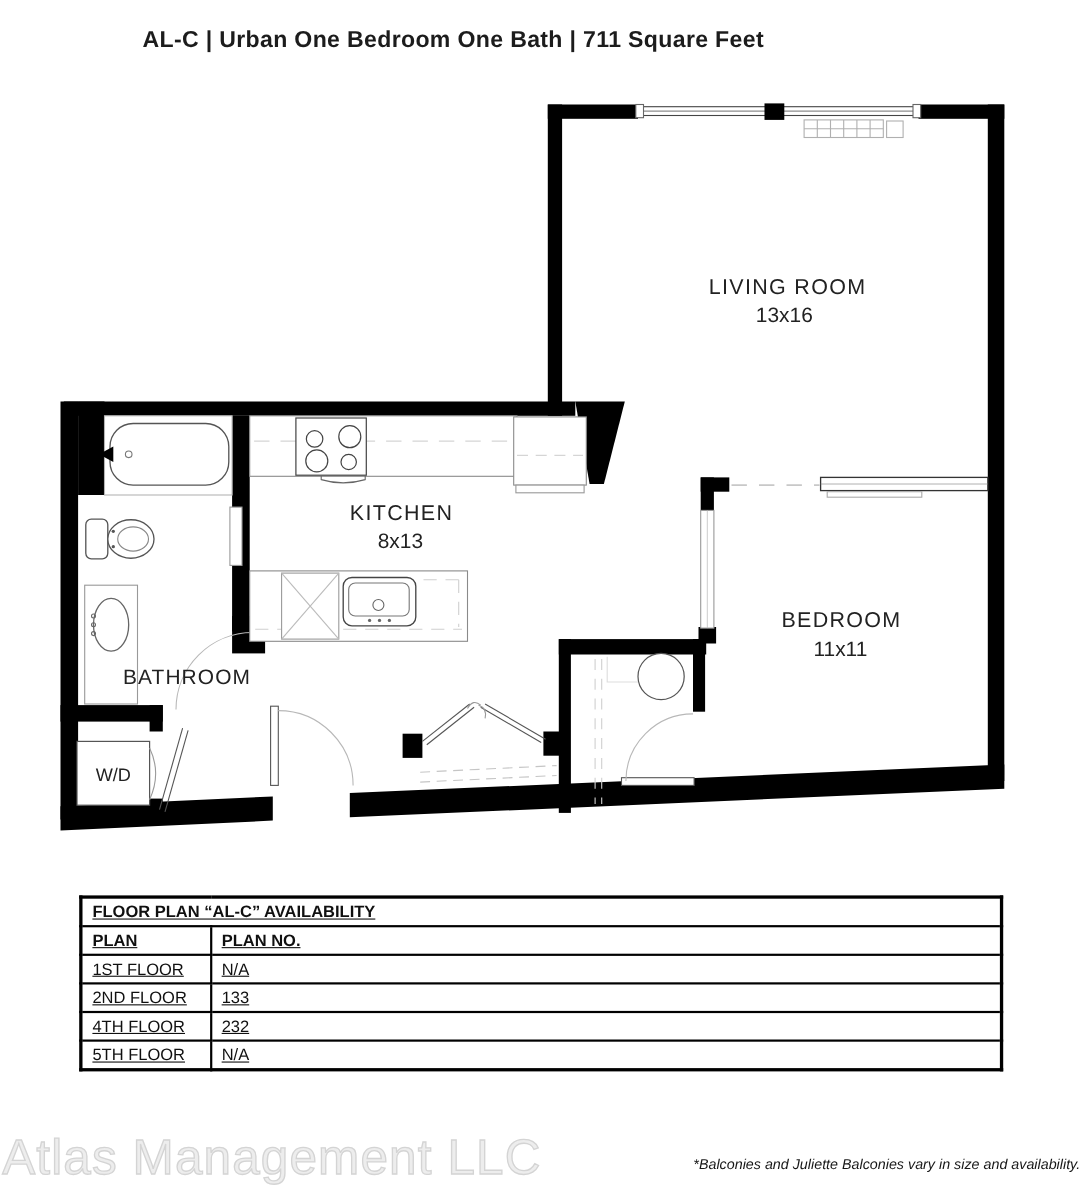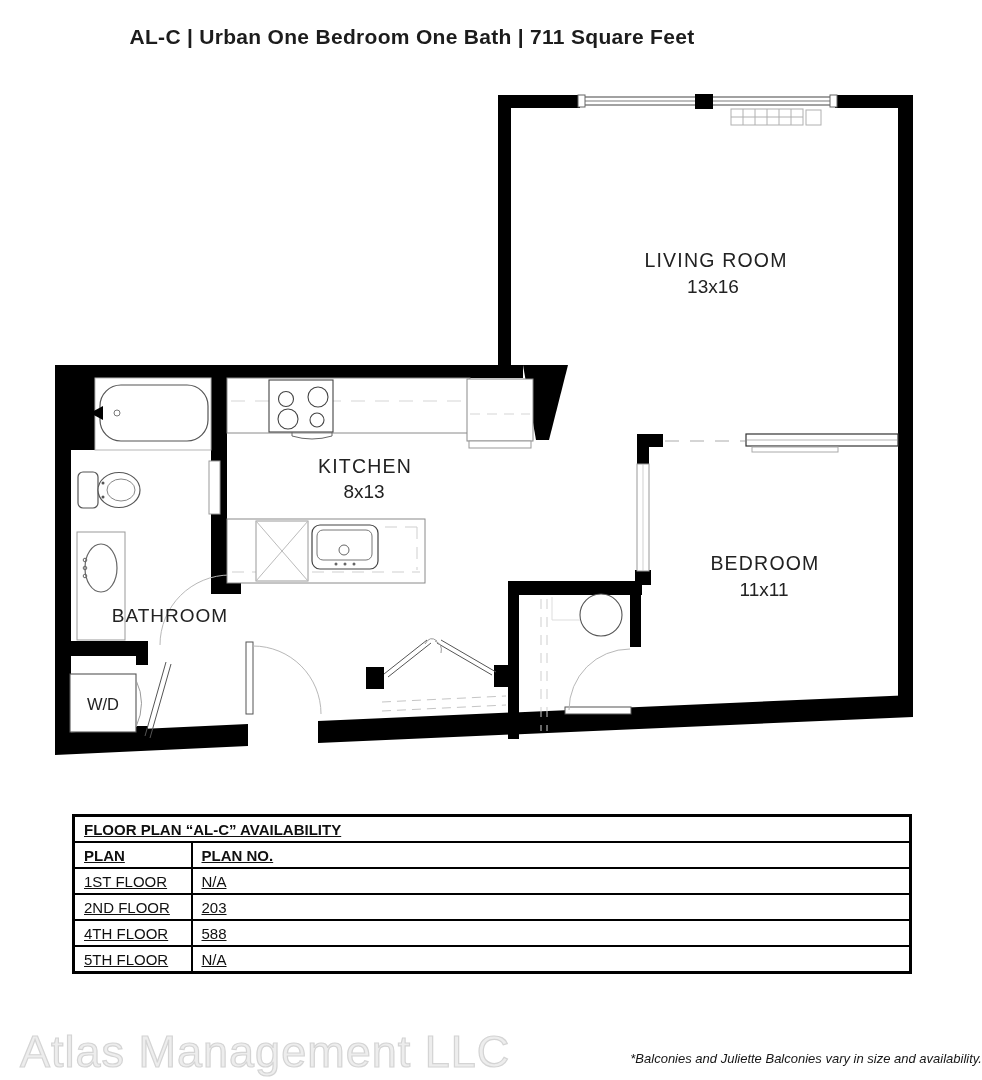--- a/index.html
+++ b/index.html
@@ -11,21 +11,21 @@
   .plan-label{font-family:"Liberation Sans",sans-serif;fill:#222;}
   table.avail{position:absolute;left:72px;top:814px;width:840px;
               border-collapse:collapse;table-layout:fixed;
               border:3px solid #000;z-index:4;background:#fff;}
   table.avail td{border:2px solid #000;height:24px;padding:0 0 0 9px;
                  font-size:15px;color:#101010;vertical-align:middle;line-height:1;
                  white-space:nowrap;overflow:hidden;text-decoration:underline;}
   table.avail tr.hdr td{font-weight:700;}
   .footnote{position:absolute;top:1051px;left:0;width:982px;text-align:right;
             font-style:italic;font-size:13px;color:#161616;z-index:3;}
-  .watermark{position:absolute;top:1026px;left:20px;font-size:45px;font-weight:400;
+  .watermark{position:absolute;top:1026px;left:2px;font-size:45px;font-weight:400;
              color:#ededed;-webkit-text-stroke:1.2px #d4d4d4;letter-spacing:1px;
              white-space:nowrap;z-index:2;}
 </style>
 </head>
 <body>
 
 <div class="title">AL-C | Urban One Bedroom One Bath | 711 Square Feet</div>
 
 <svg class="plan" width="982" height="1080" viewBox="0 0 982 1080">
 
@@ -199,25 +199,25 @@
   <tr class="hdr">
     <td>PLAN</td>
     <td>PLAN NO.</td>
   </tr>
   <tr>
     <td>1ST FLOOR</td>
     <td>N/A</td>
   </tr>
   <tr>
     <td>2ND FLOOR</td>
-    <td>203</td>
+    <td>133</td>
   </tr>
   <tr>
     <td>4TH FLOOR</td>
-    <td>588</td>
+    <td>232</td>
   </tr>
   <tr>
     <td>5TH FLOOR</td>
     <td>N/A</td>
   </tr>
 </tbody>
   </table>
 
 <div class="watermark">Atlas Management LLC</div>
 <div class="footnote">*Balconies and Juliette Balconies vary in size and availability.</div>

